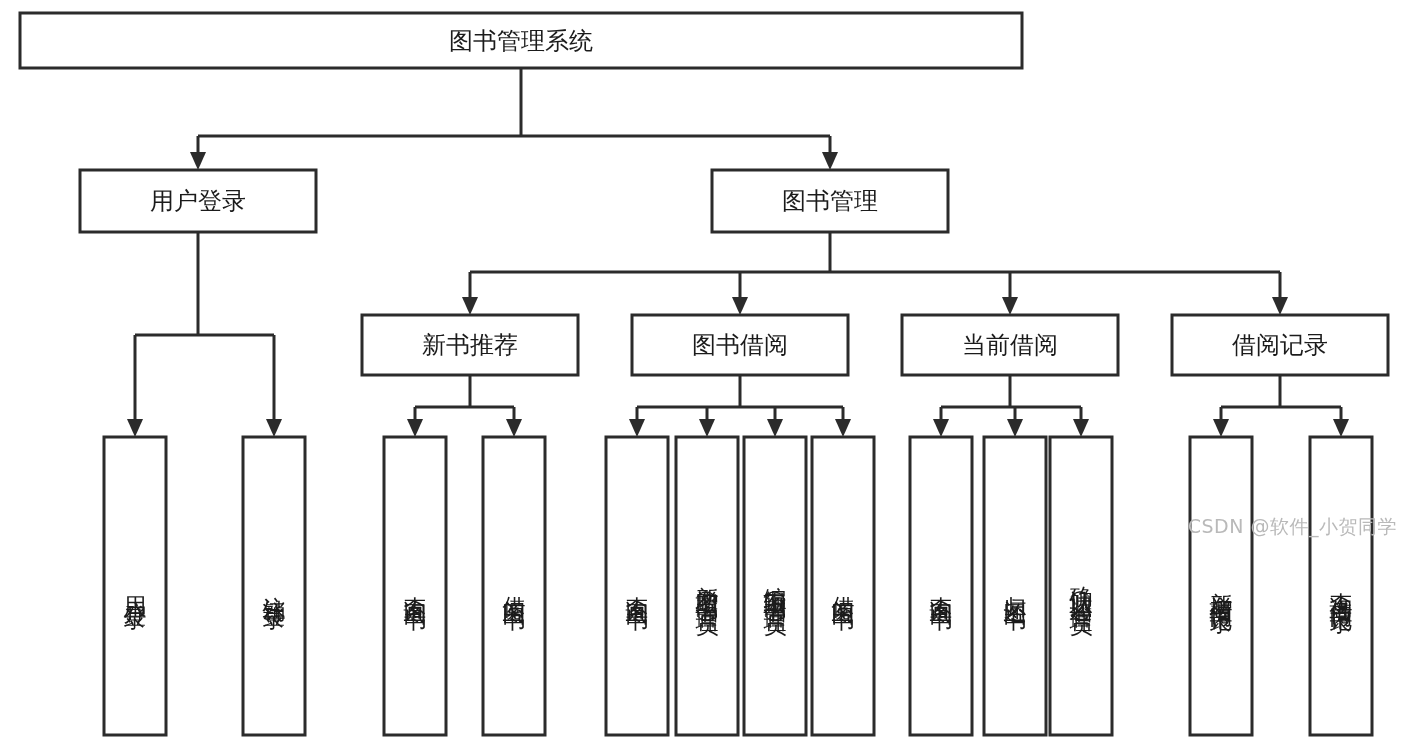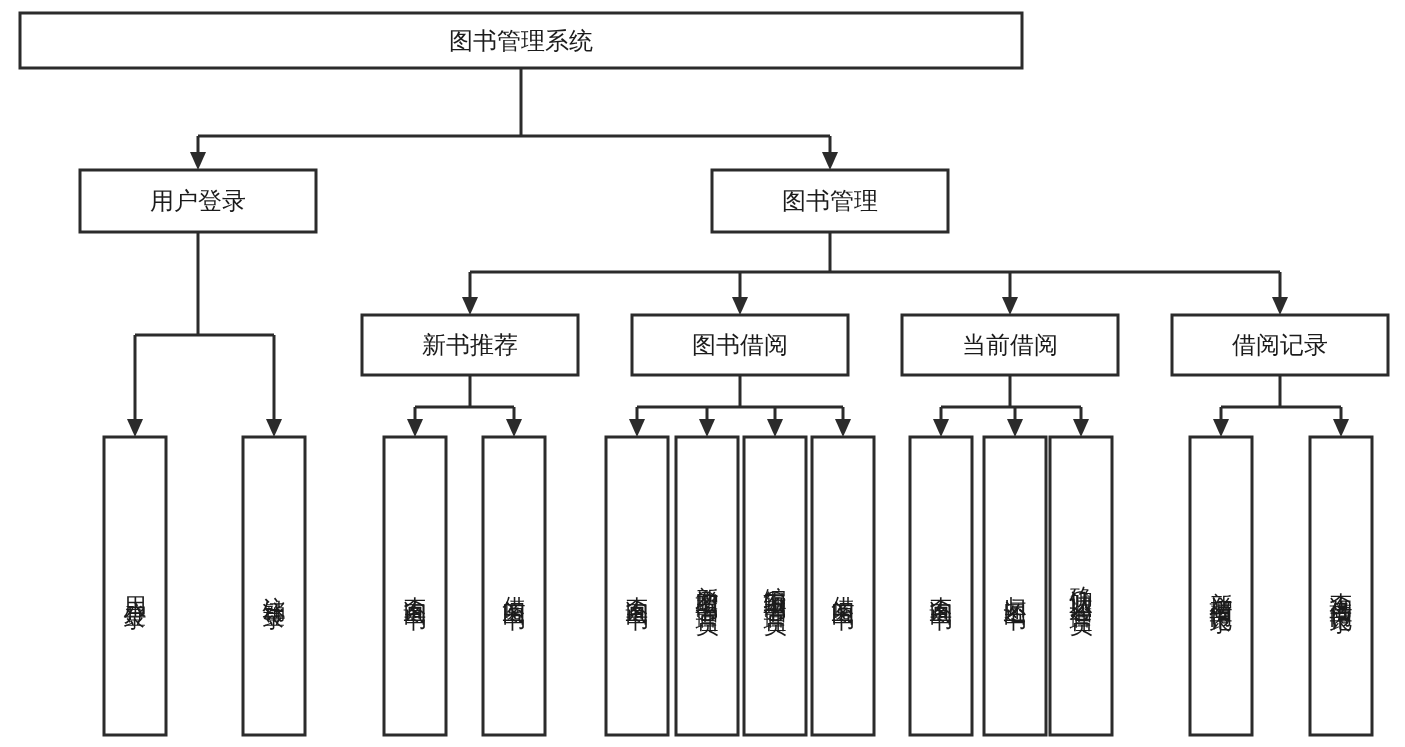--- a/index.html
+++ b/index.html
@@ -179,14 +179,15 @@
       <div class="leaf-label-wrap" style="left: 676px; top: 437px; width: 62px; height: 298px;">新增图书（管理员）</div>
       <div class="leaf-label-wrap" style="left: 744px; top: 437px; width: 62px; height: 298px;">编辑图书（管理员）</div>
       <div class="leaf-label-wrap" style="left: 812px; top: 437px; width: 62px; height: 298px;">借阅图书</div>
       <div class="leaf-label-wrap" style="left: 910px; top: 437px; width: 62px; height: 298px;">查询图书</div>
       <div class="leaf-label-wrap" style="left: 984px; top: 437px; width: 62px; height: 298px;">归还图书</div>
       <div class="leaf-label-wrap" style="left: 1050px; top: 437px; width: 62px; height: 298px;">确认归还（管理员）</div>
       <div class="leaf-label-wrap" style="left: 1190px; top: 437px; width: 62px; height: 298px;">新增借阅记录</div>
       <div class="leaf-label-wrap" style="left: 1310px; top: 437px; width: 62px; height: 298px;">查询借阅记录</div>
     </div>
 
+  <div class="watermark">CSDN @软件_小贺同学</div>
 
 </div>
 
 </body></html>

